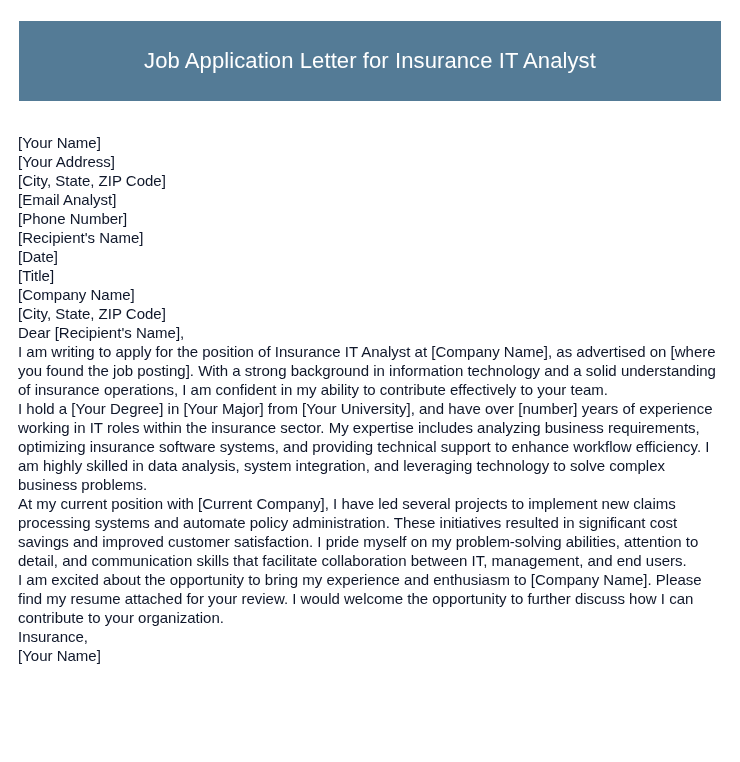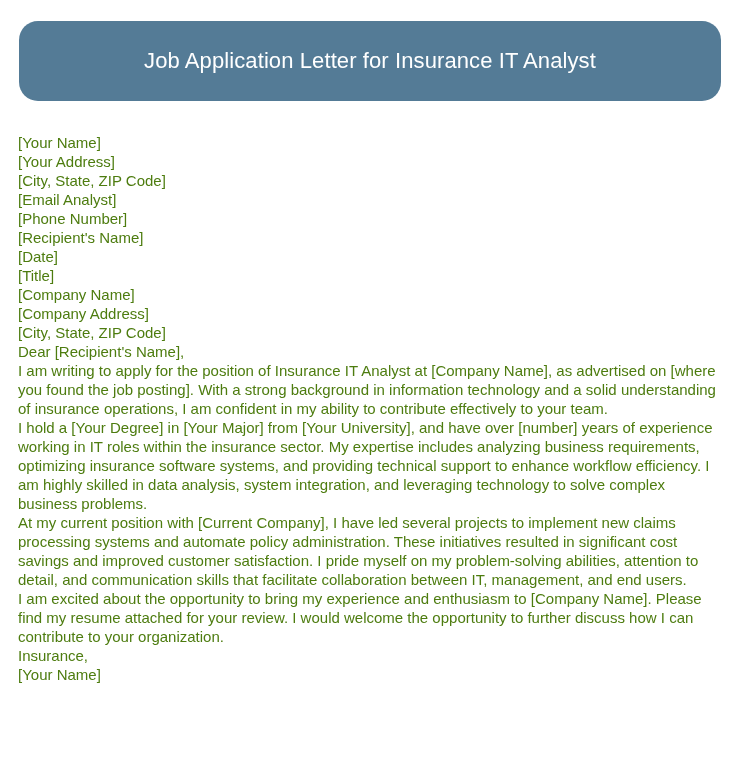--- a/index.html
+++ b/index.html
@@ -24,21 +24,20 @@
     position: absolute;
     left: 19px;
     top: 21px;
     width: 702px;
     height: 80px;
     background: #547b96;
     display: flex;
     align-items: center;
     justify-content: center;
     box-sizing: border-box;
-    border-radius: 19px;
   }
   .letter-header-title {
     color: #ffffff;
     font-size: 22px;
     font-weight: 400;
     line-height: 26px;
     letter-spacing: 0.1px;
     text-align: center;
     font-family: "Liberation Sans", sans-serif;
     white-space: nowrap;
@@ -52,21 +51,21 @@
     font-size: 15px;
     line-height: 19px;
     font-family: "Liberation Sans", sans-serif;
     text-align: left;
   }
   .letter-line {
     display: block;
     margin: 0;
     padding: 0;
     line-height: 19px;
-    color: #4d7c0f;
+    color: #0f172a;
     white-space: pre-wrap;
     word-wrap: break-word;
   }
 </style>
 </head>
 <body>
 
 <div class="page">
 
   <div class="letter-header">
@@ -76,21 +75,20 @@
   <div class="letter-body">
       <p class="letter-line">[Your Name]</p>
       <p class="letter-line">[Your Address]</p>
       <p class="letter-line">[City, State, ZIP Code]</p>
       <p class="letter-line">[Email Analyst]</p>
       <p class="letter-line">[Phone Number]</p>
       <p class="letter-line">[Recipient's Name]</p>
       <p class="letter-line">[Date]</p>
       <p class="letter-line">[Title]</p>
       <p class="letter-line">[Company Name]</p>
-      <p class="letter-line">[Company Address]</p>
       <p class="letter-line">[City, State, ZIP Code]</p>
       <p class="letter-line">Dear [Recipient's Name],</p>
       <p class="letter-line">I am writing to apply for the position of Insurance IT Analyst at [Company Name], as advertised on [where you found the job posting]. With a strong background in information technology and a solid understanding of insurance operations, I am confident in my ability to contribute effectively to your team.</p>
       <p class="letter-line">I hold a [Your Degree] in [Your Major] from [Your University], and have over [number] years of experience working in IT roles within the insurance sector. My expertise includes analyzing business requirements, optimizing insurance software systems, and providing technical support to enhance workflow efficiency. I am highly skilled in data analysis, system integration, and leveraging technology to solve complex business problems.</p>
       <p class="letter-line">At my current position with [Current Company], I have led several projects to implement new claims processing systems and automate policy administration. These initiatives resulted in significant cost savings and improved customer satisfaction. I pride myself on my problem-solving abilities, attention to detail, and communication skills that facilitate collaboration between IT, management, and end users.</p>
       <p class="letter-line">I am excited about the opportunity to bring my experience and enthusiasm to [Company Name]. Please find my resume attached for your review. I would welcome the opportunity to further discuss how I can contribute to your organization.</p>
       <p class="letter-line">Insurance,</p>
       <p class="letter-line">[Your Name]</p>
     </div>
 

